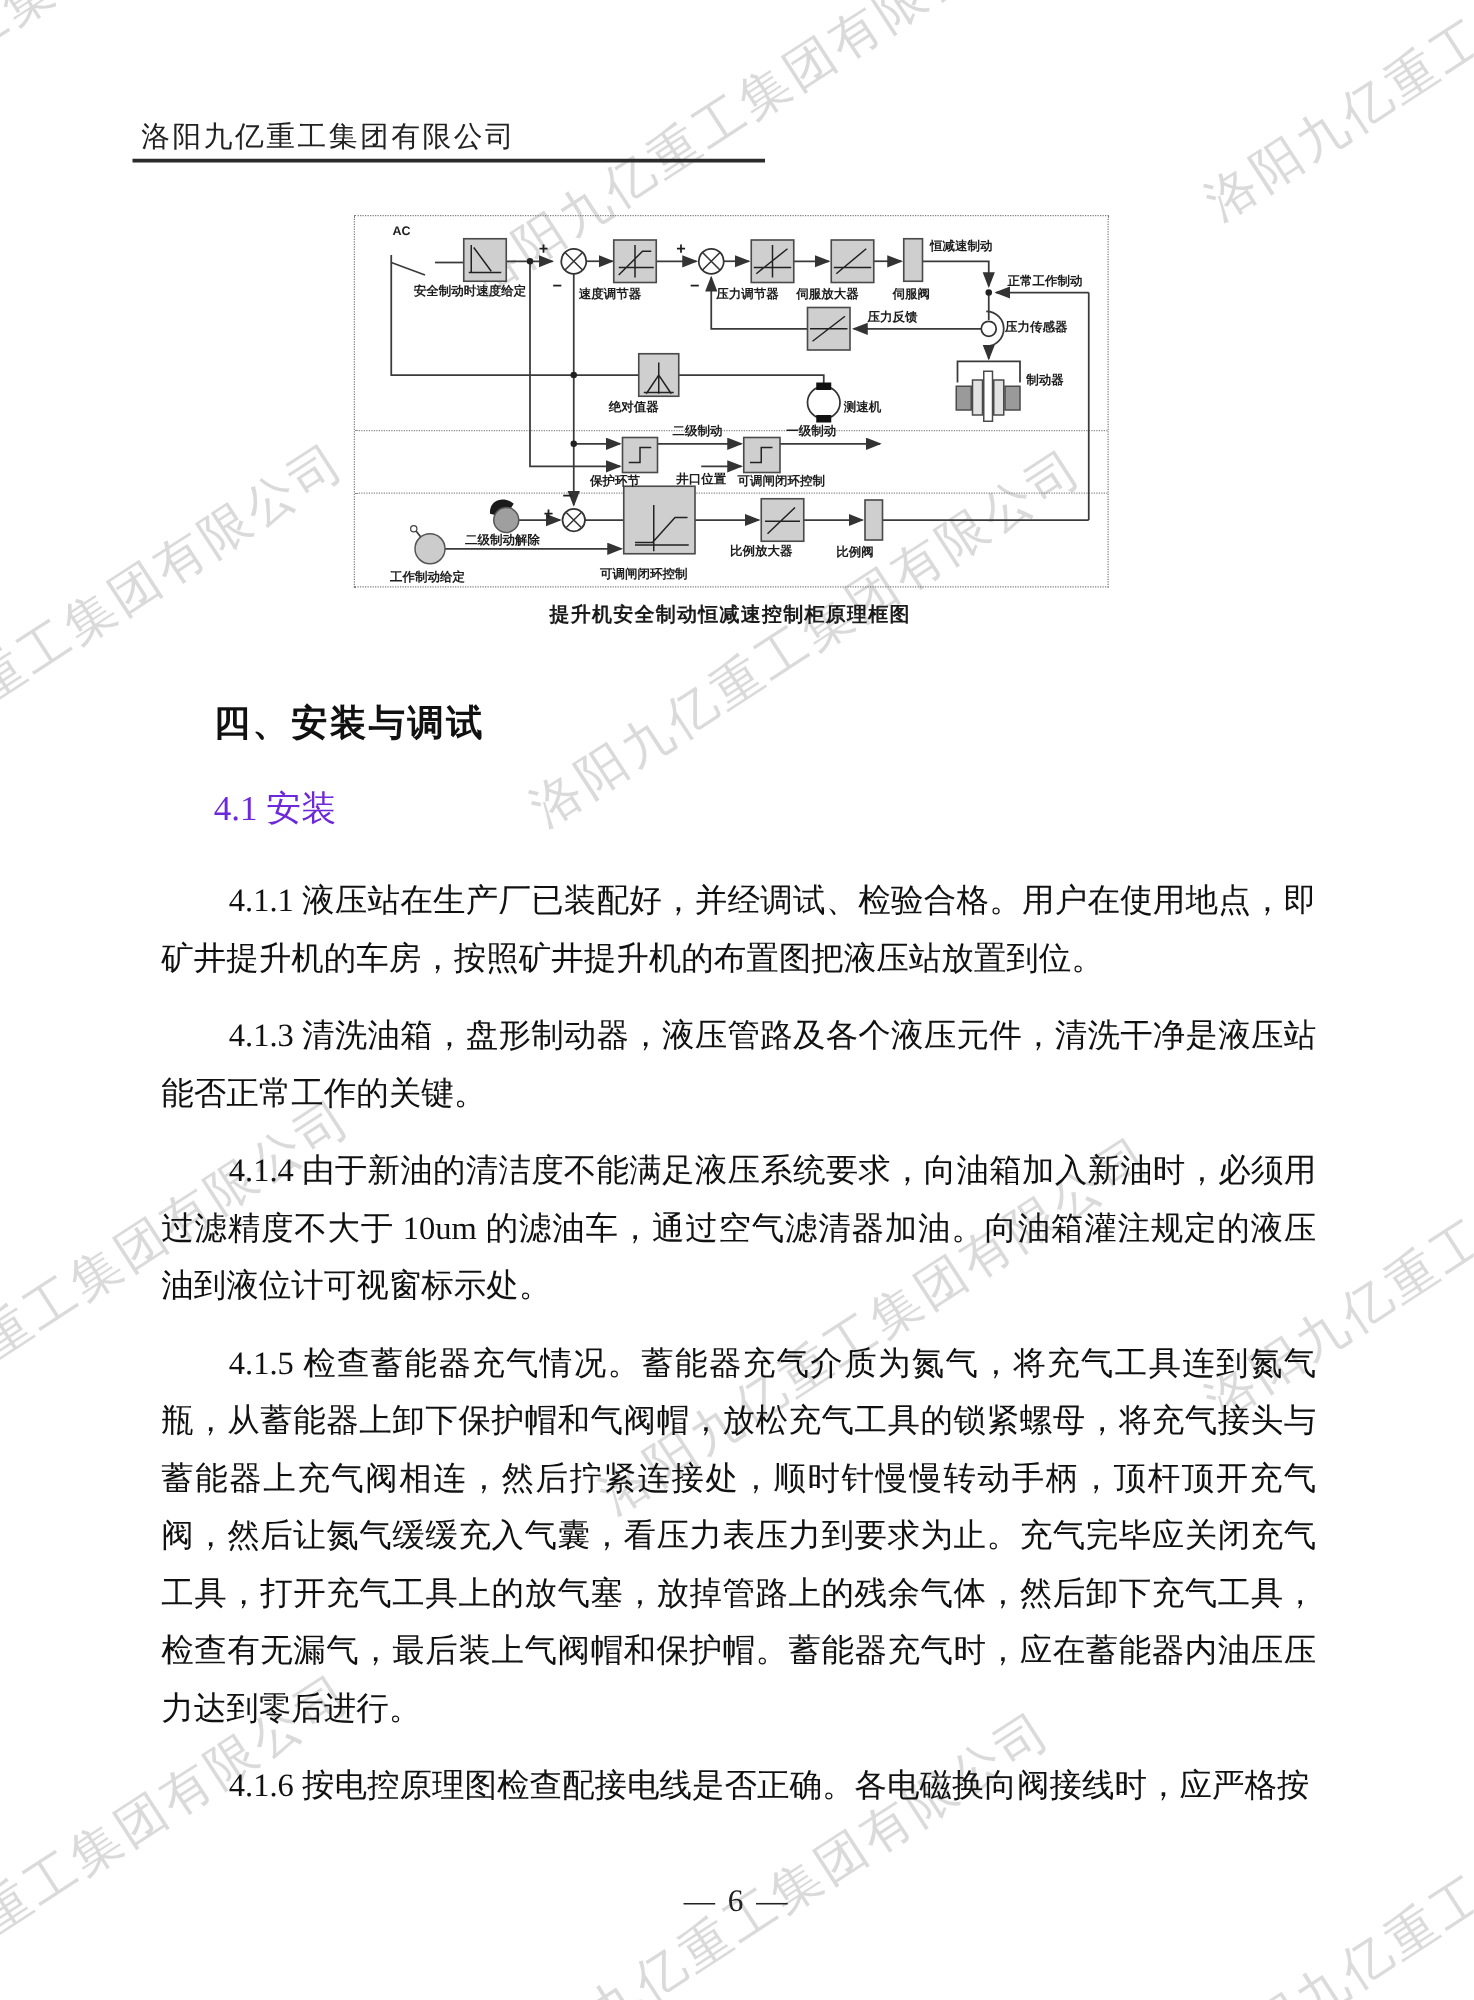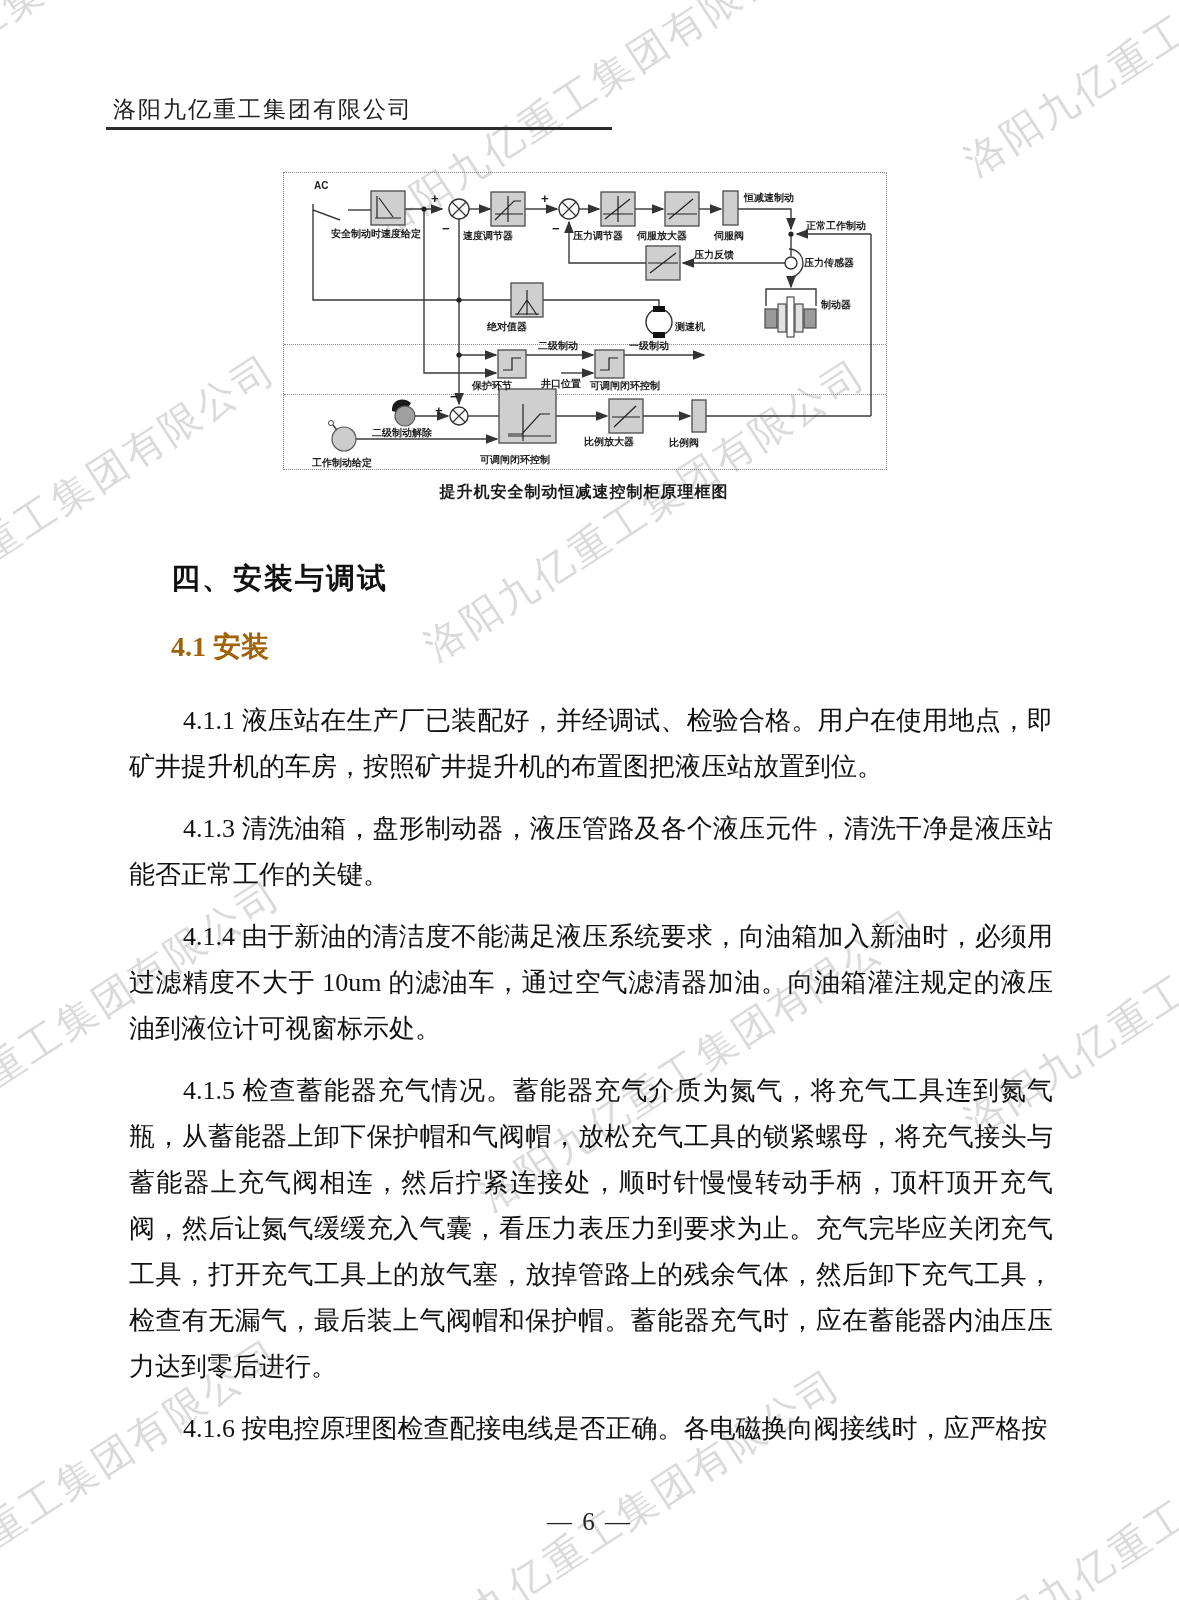--- a/index.html
+++ b/index.html
@@ -19,21 +19,21 @@
   .dlabel{position:absolute;font-family:"Liberation Sans","DejaVu Sans",sans-serif;font-size:10px;
           font-weight:bold;color:#1d1d1d;white-space:nowrap;line-height:1;text-align:right;}
   .dctr{text-align:left;}
   .sign{position:absolute;font-family:"Liberation Sans","DejaVu Sans",sans-serif;font-size:13px;
         font-weight:bold;color:#1d1d1d;line-height:1;}
   .caption{position:absolute;left:283px;top:482px;width:602px;text-align:center;
            font-size:16px;font-weight:bold;letter-spacing:1px;color:#1b1b1b;}
   
   .h1{position:absolute;left:171px;top:534px;font-family:"Liberation Sans","DejaVu Sans",sans-serif;
       font-size:29px;font-weight:bold;letter-spacing:2px;color:#111;margin-top:25px;}
-  .h2{position:absolute;left:171px;top:628px;font-size:28px;font-weight:700;color:#a16207;}
+  .h2{position:absolute;left:171px;top:628px;font-size:28px;font-weight:400;color:#6d28d9;}
   .body{position:absolute;left:113px;top:682px;width:956px;font-size:26px;line-height:46px;
         text-align:justify;color:#111;}
   .body p{margin:16px;text-indent:54px;}
   .pageno{position:absolute;left:0;top:1508px;width:1179px;text-align:center;font-size:25px;color:#222;letter-spacing:2px;}
 </style>
 </head>
 <body>
 
 <div class="page">
 

